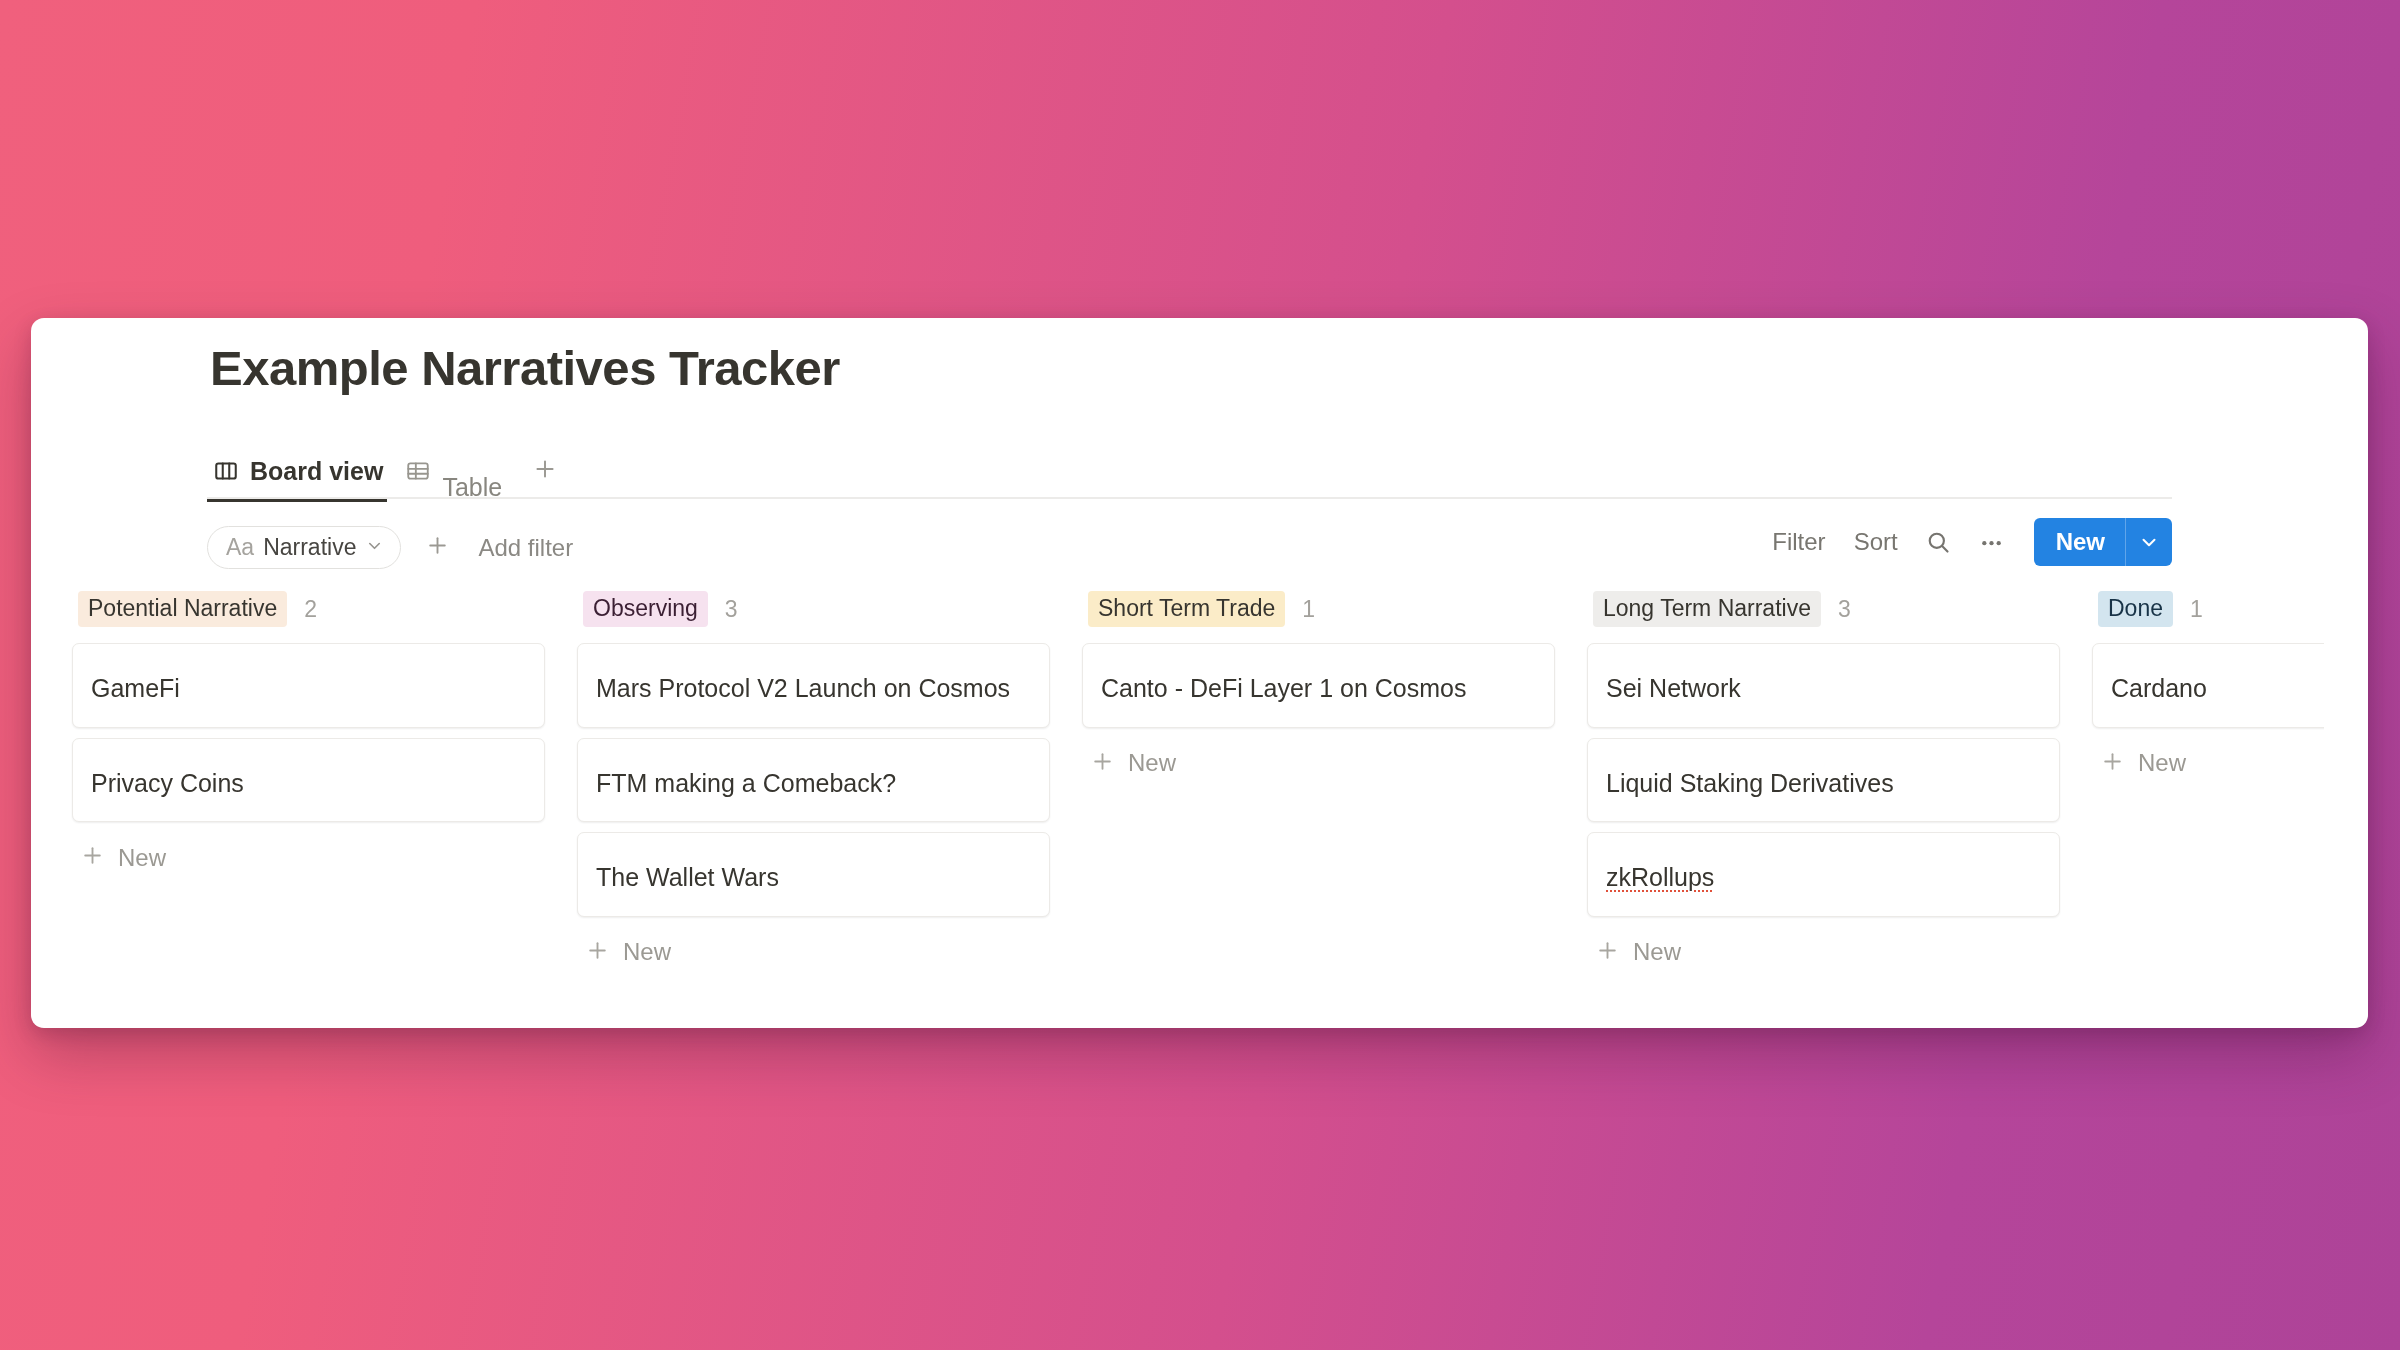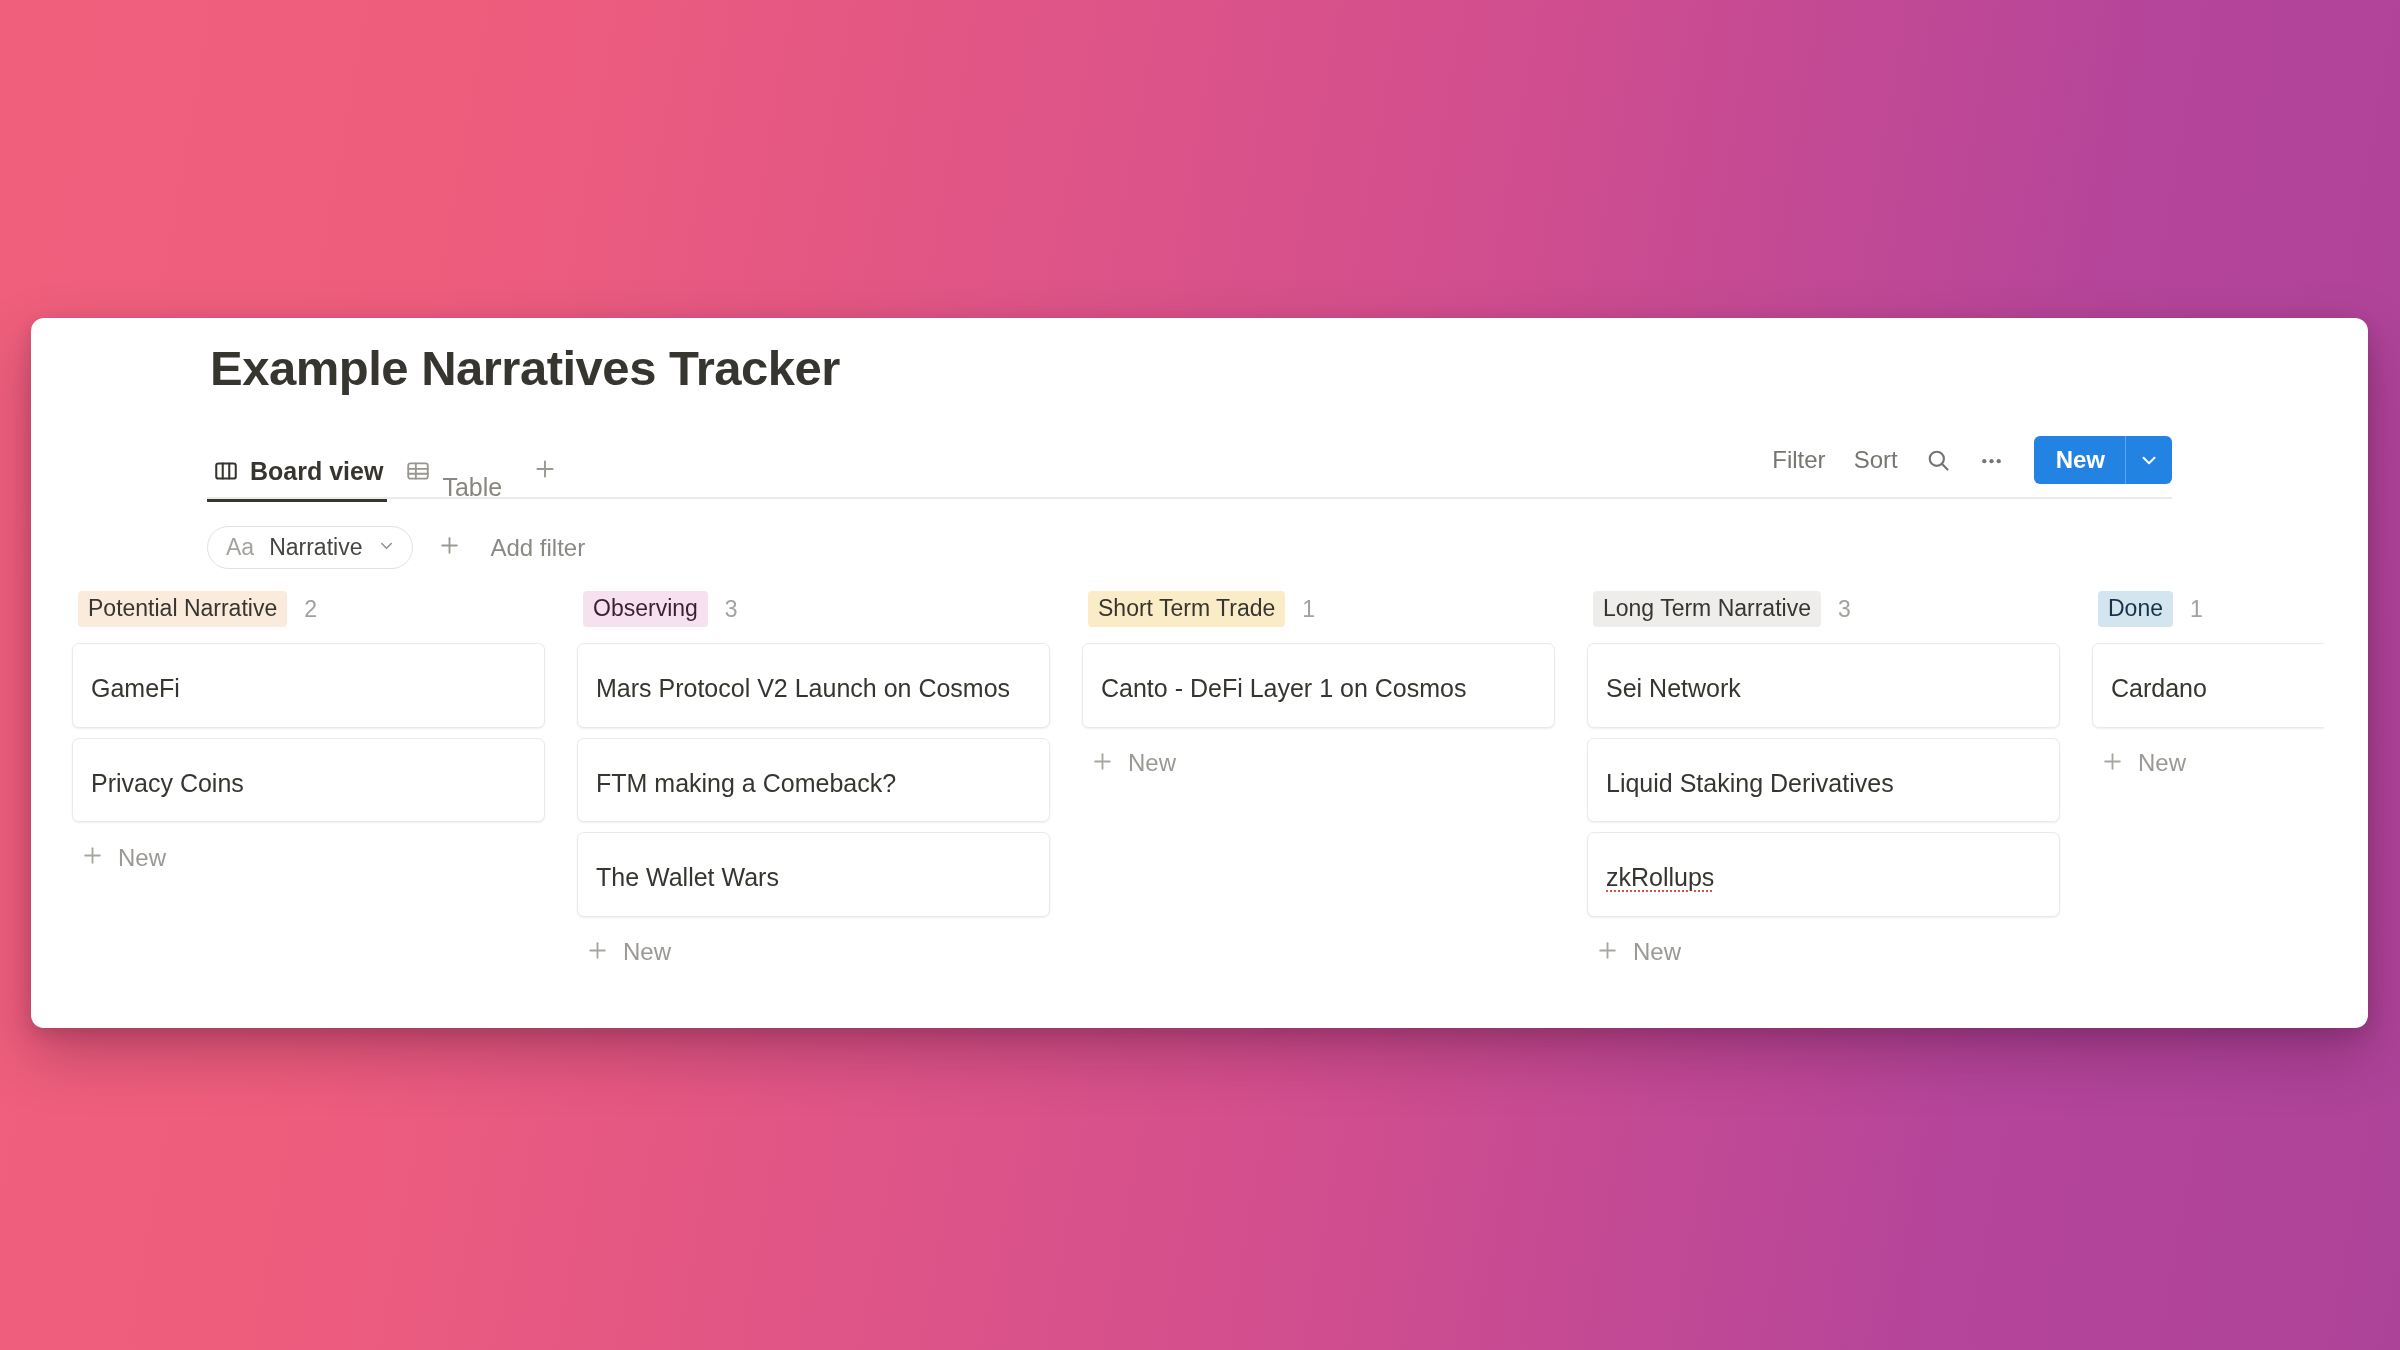--- a/index.html
+++ b/index.html
@@ -41,20 +41,21 @@
 
   
   .tabbar {
     position: absolute;
     left: 207px;
     top: 436px;
     width: 1965px;
     height: 62px;
     display: flex;
     align-items: flex-start;
+    flex-direction: column;
   }
   .tabs { display: flex; align-items: center; gap: 0px; }
   .tab {
     display: flex; align-items: center; gap: 11px;
     padding: 4px 16px 16px 6px;
     position: relative;
     cursor: pointer;
     white-space: nowrap;
   }
   .tab .tab-label { font-size: 25px; }
@@ -122,21 +123,21 @@
   
   .filterrow {
     position: absolute;
     left: 207px;
     top: 526px;
     display: flex;
     align-items: center;
     gap: 18px;
   }
   .filter-pill {
-    display: flex; align-items: center; gap: 15px;
+    display: flex; align-items: center; gap: 9px;
     border: 1.5px solid #e2e1de;
     border-radius: 999px;
     padding: 7px 16px 7px 18px;
     cursor: pointer;
     background: #fff;
   }
   .filter-aa { font-size: 23px; color: #a5a39e; }
   .filter-name { font-size: 23px; color: #474541; }
   .addfilter {
     display: flex; align-items: center; gap: 28px;

